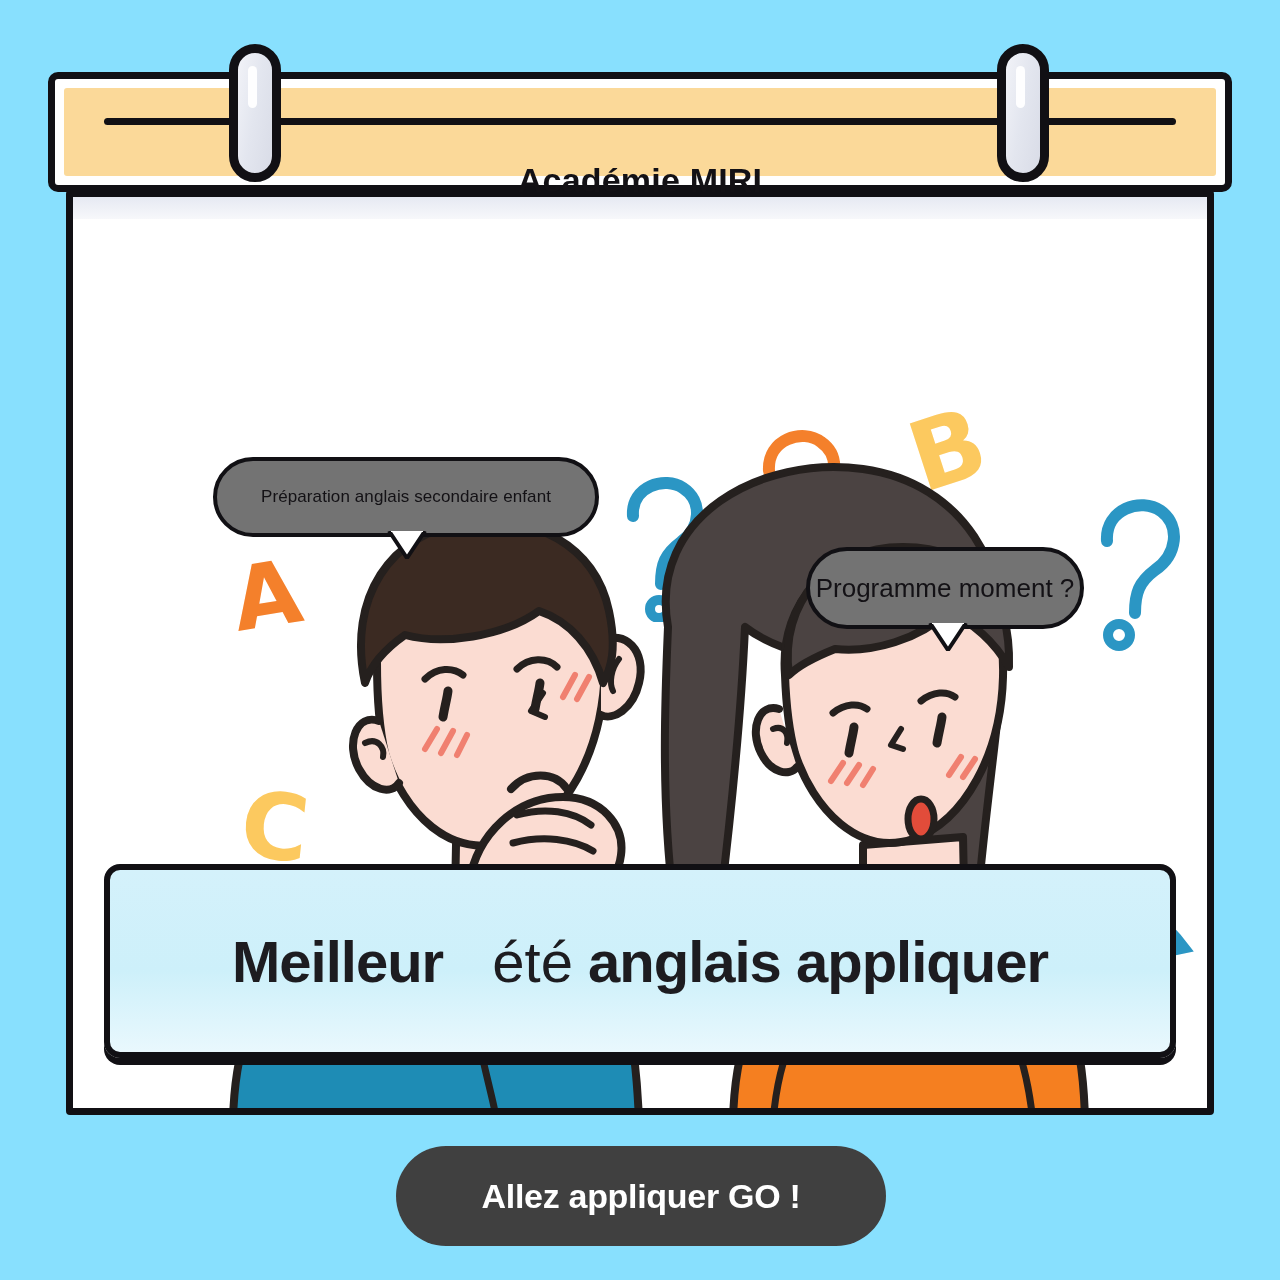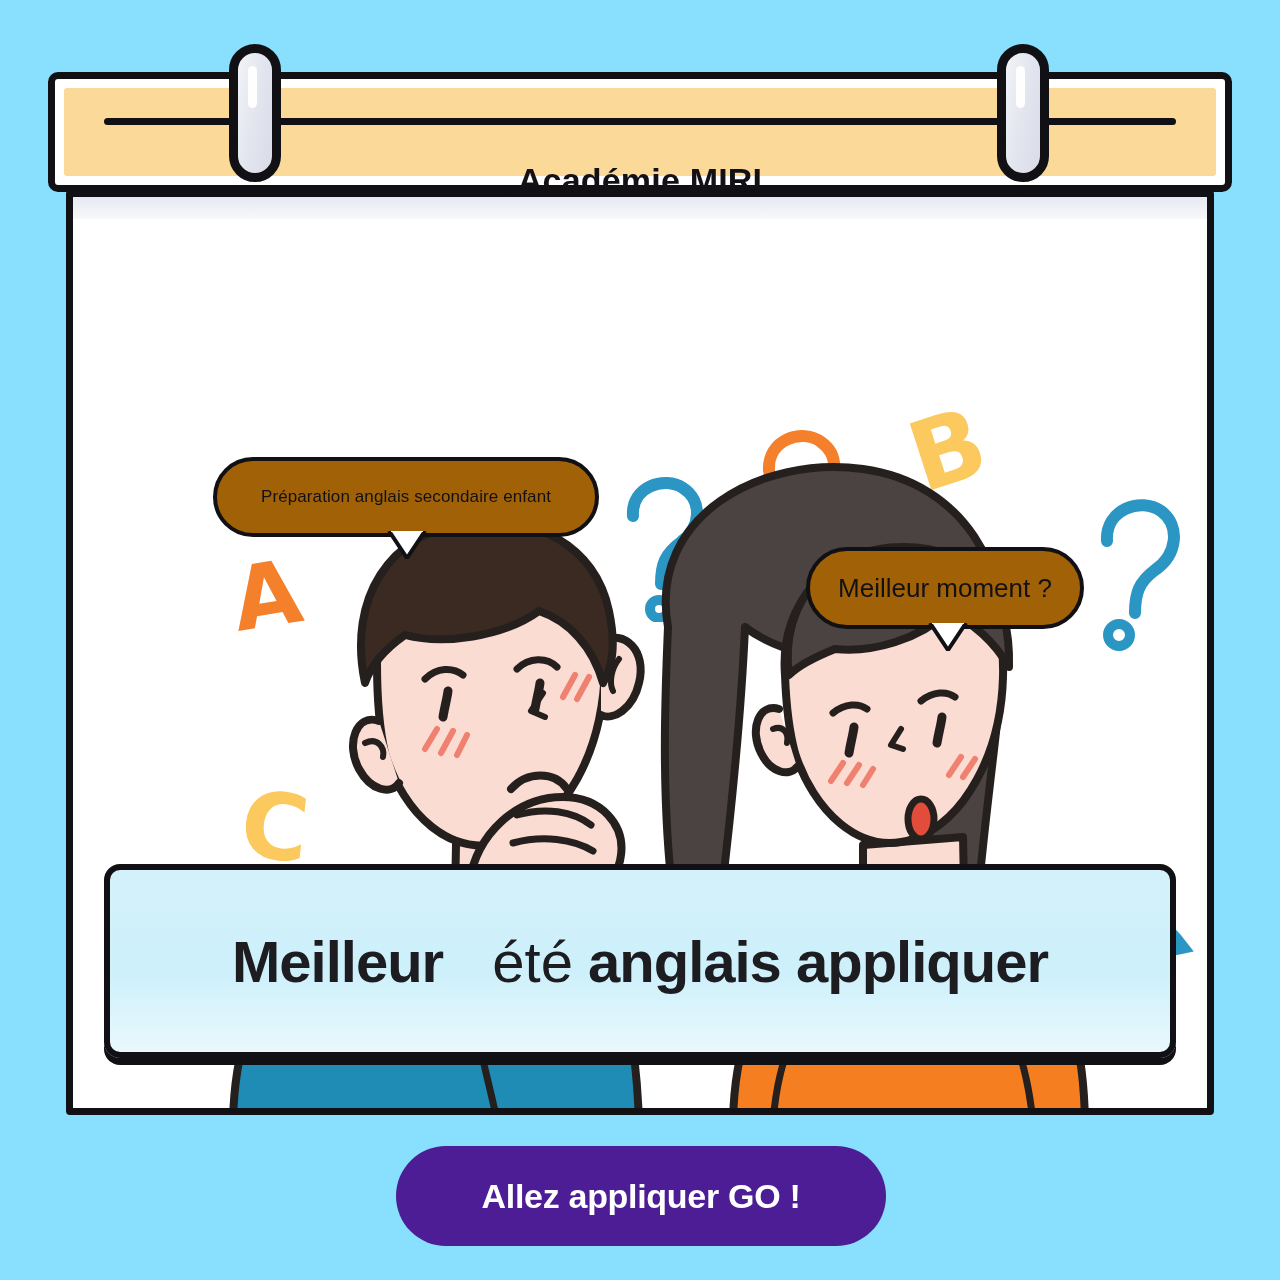--- a/index.html
+++ b/index.html
@@ -80,21 +80,21 @@
   .deco-b{left:838px;top:205px;font-size:96px;color:#fcc95f;transform:rotate(-18deg);}
   .deco-r{left:1046px;top:685px;font-size:92px;color:#2b96c4;transform:rotate(-12deg);}
 
   
   .qm{position:absolute;}
   .qm svg{display:block;}
 
   
   .bubble{
     position:absolute;
-    background:#a16207;
+    background:#737373;
     border:4px solid #111014;
     border-radius:60px;
     box-sizing:border-box;
     display:flex;align-items:center;justify-content:center;
     z-index:7;
     color:#131115;
   }
   .bubble .tail{
     position:absolute;bottom:-26px;width:40px;height:28px;
   }
@@ -121,21 +121,21 @@
   }
   .headline-text{
     font-size:58px;font-weight:700;color:#1d1c20;letter-spacing:-1px;
     white-space:nowrap;
   }
   .headline-text .light{font-weight:400;letter-spacing:0px;margin-left:34px;}
 
   
   .cta{
     position:absolute;left:396px;top:1146px;width:490px;height:100px;
-    background:#4c1d95;
+    background:#404040;
     border-radius:52px;
     display:flex;align-items:center;justify-content:center;
     z-index:10;
     cursor:pointer;
   }
   .cta-text{color:#ffffff;font-size:34px;font-weight:700;letter-spacing:-.3px;}
 </style>
 </head>
 <body>
 
@@ -274,21 +274,21 @@
 
     <div class="bubble bubble-1">
       <span class="txt">Préparation anglais secondaire enfant</span>
       <svg class="tail" viewBox="0 0 40 28">
         <path d="M2 0 L20 27 L38 0" fill="#ffffff" stroke="#111014" stroke-width="4" stroke-linejoin="round"></path>
         <rect x="4" y="-8" width="32" height="9" fill="#ffffff"></rect>
       </svg>
     </div>
 
     <div class="bubble bubble-2">
-      <span class="txt">Meilleur moment ?</span>
+      <span class="txt">Programme moment ?</span>
       <svg class="tail" viewBox="0 0 40 28">
         <path d="M2 0 L20 27 L38 0" fill="#ffffff" stroke="#111014" stroke-width="4" stroke-linejoin="round"></path>
         <rect x="4" y="-8" width="32" height="9" fill="#ffffff"></rect>
       </svg>
     </div>
   </div>
 
   <div class="headline">
     <div class="headline-text"><span>Meilleur </span><span class="light">été</span><span> anglais appliquer</span></div>
   </div>

